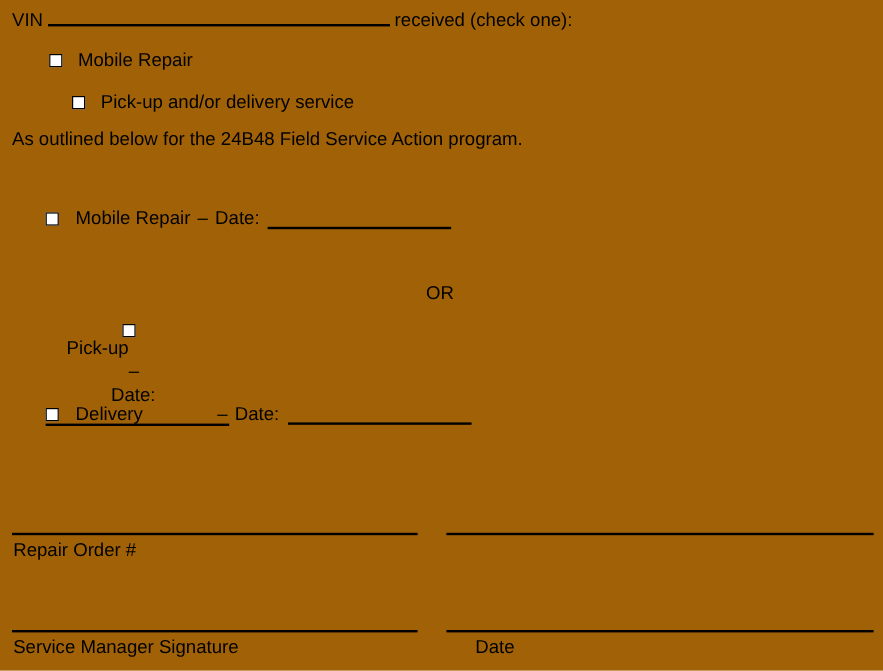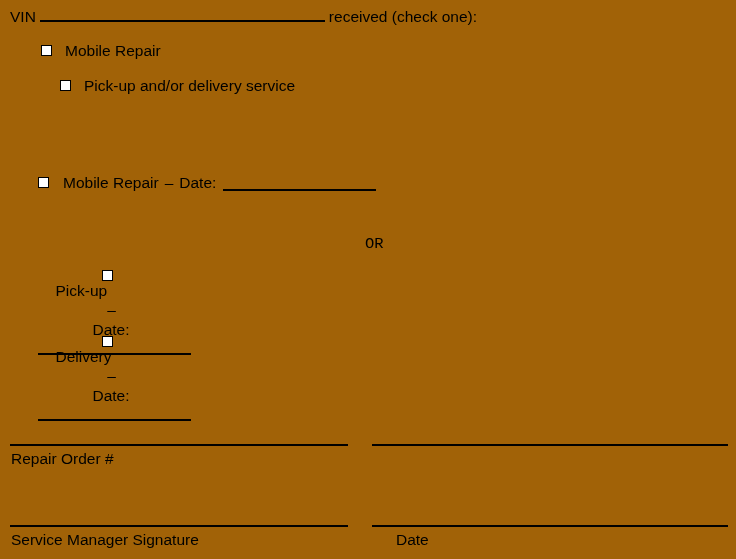--- a/index.html
+++ b/index.html
@@ -76,23 +76,22 @@
   .date-row .dateword { margin-right: 7px; }
   .date-blank {
     display: inline-block;
     width: 153px;
     border-bottom: 2px solid #000;
     height: 0.92em;
   }
 
   
   .or-row {
-    left: 365px;
+    left: 355px;
     top: 235px;
-    font-family: Liberation Mono, monospace;
   }
 
   
   .sig-rule {
     position: absolute;
     border-top: 2px solid #000;
     height: 0;
   }
   .sig-label {
     position: absolute;
@@ -113,40 +112,41 @@
   <div class="row check-row" style="left:41px; top:41px;">
     <span class="cbox"></span>
     <span>Mobile Repair</span>
   </div>
 
   <div class="row check-row" style="left:41px; top:76px;padding-left:19px;">
     <span class="cbox"></span>
     <span>Pick-up and/or delivery service</span>
   </div>
 
+  <div class="row" style="left:10px; top:107px;">As outlined below for the 24B48 Field Service Action program.</div>
 
   <div class="row date-row" style="left:38px; top:173px;">
     <span class="cbox"></span>
     <span class="name">Mobile Repair</span>
     <span class="dash" style="margin-left:6px;">–</span>
     <span class="dateword">Date:</span>
     <span class="date-blank"></span>
   </div>
 
   <div class="row or-row">OR</div>
 
   <div class="row date-row" style="left:38px; top:270px;flex-direction:column;">
     <span class="cbox"></span>
     <span class="name fixedcol">Pick-up</span>
     <span class="dash">–</span>
     <span class="dateword">Date:</span>
     <span class="date-blank"></span>
   </div>
 
-  <div class="row date-row" style="left:38px; top:336px;flex-direction:column;">
+  <div class="row date-row" style="left:38px; top:336px;">
     <span class="cbox"></span>
     <span class="name fixedcol">Delivery</span>
     <span class="dash">–</span>
     <span class="dateword">Date:</span>
     <span class="date-blank"></span>
   </div>
 
   <div class="sig-rule" style="left:10px; top:444px; width:338px;"></div>
   <div class="sig-label" style="left:11px; top:449px;">Repair Order #</div>
 

